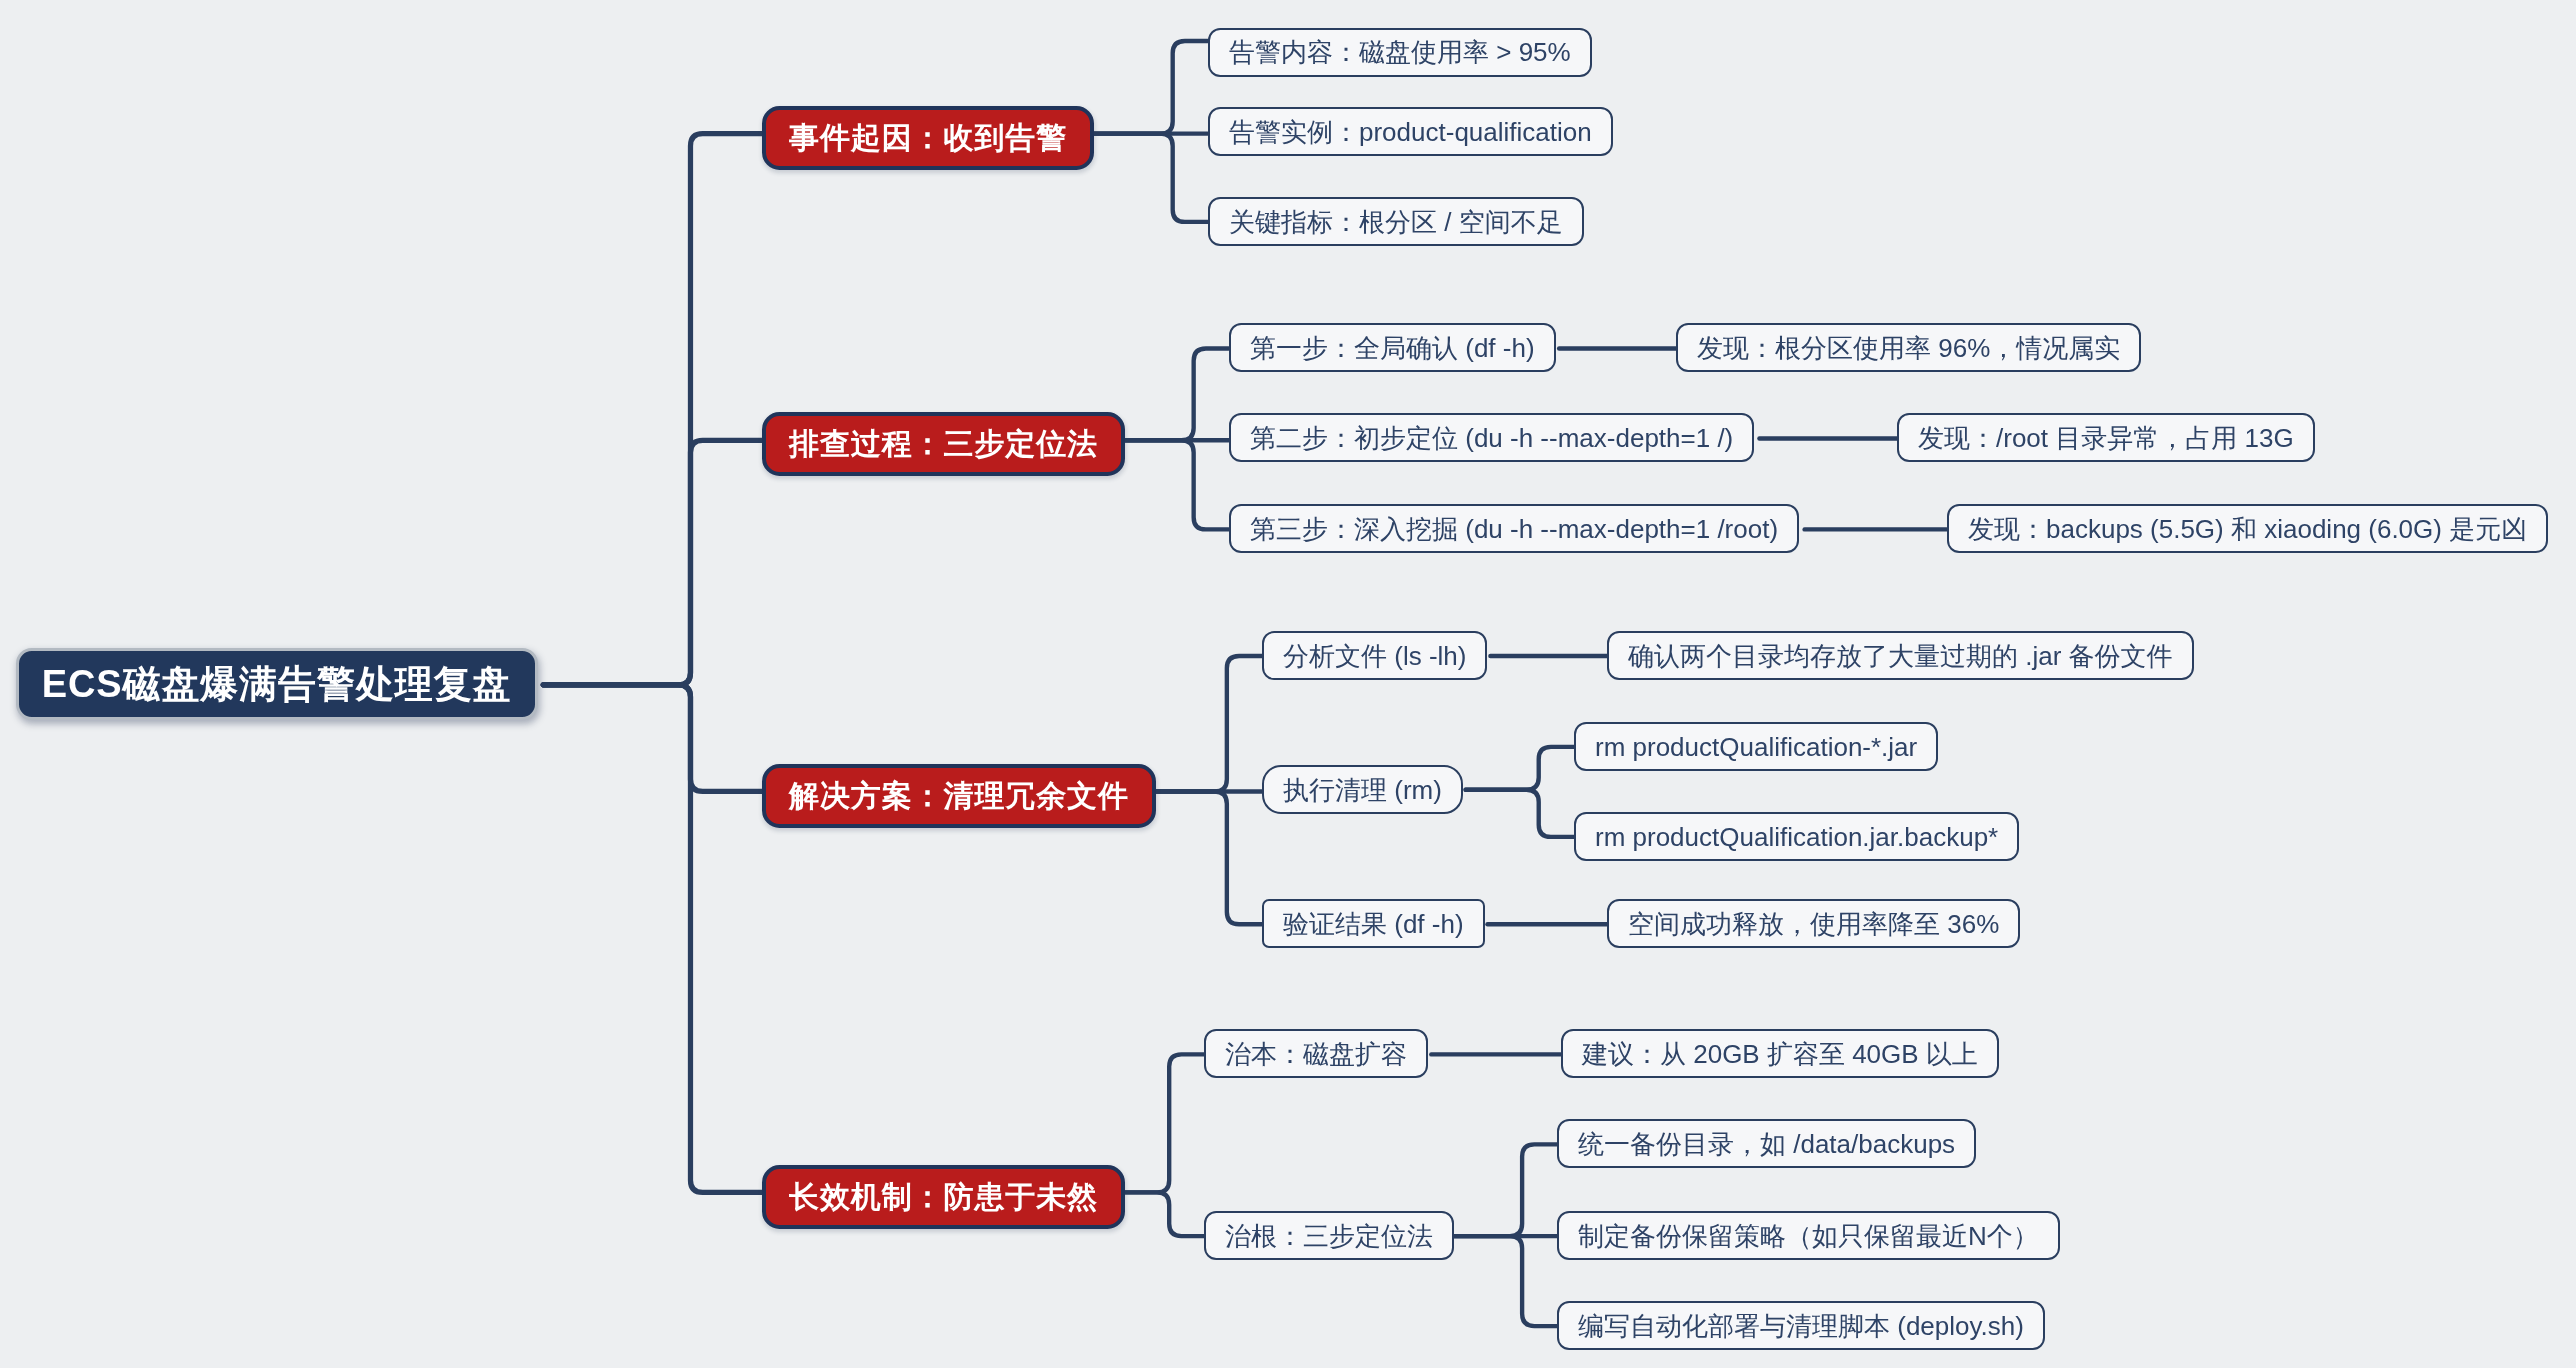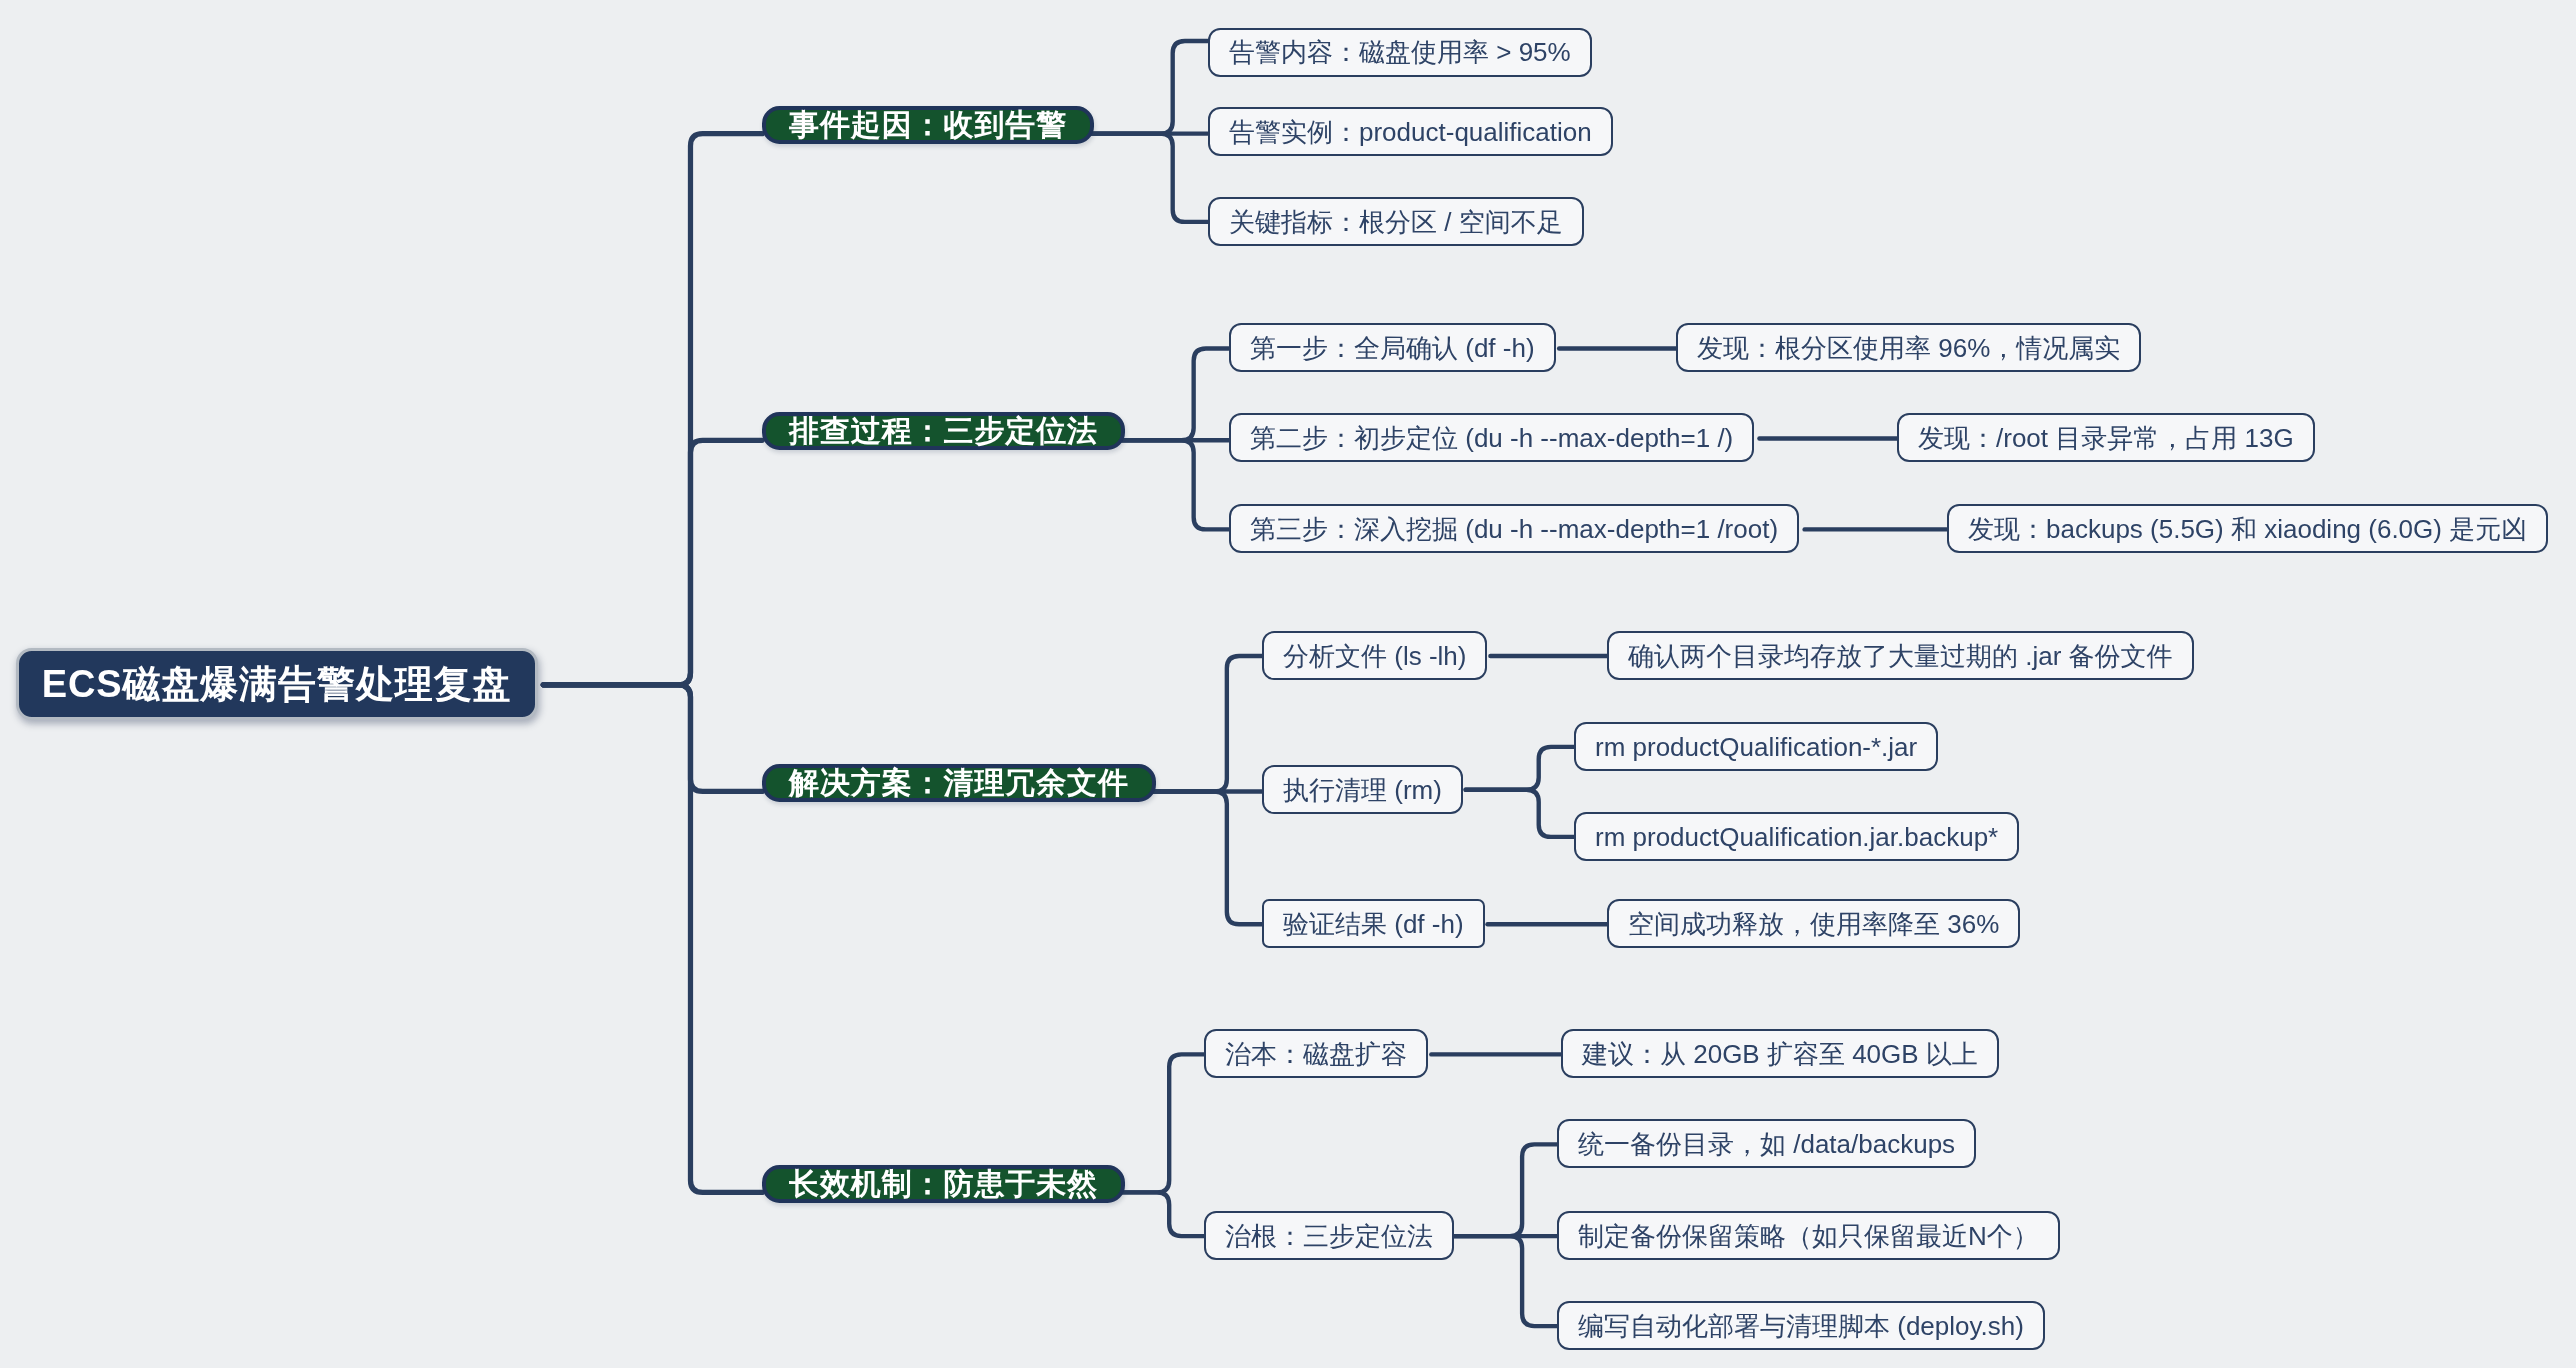--- a/index.html
+++ b/index.html
@@ -37,25 +37,25 @@
     color: #ffffff;
     border: 3.5px solid #b3bac2;
     border-radius: 15.7px;
     padding: 14px 23px;
     font-size: 38px;
     font-weight: bold;
     letter-spacing: 0.9px;
     box-shadow: 1.7px 3.5px 7px rgba(40, 55, 85, 0.35);
   }
   .node.branch {
-    background: #14532d;
+    background: #b91c1c;
     color: #ffffff;
     border: 4.4px solid #20345a;
     border-radius: 17.5px;
-    padding: 0 23px;
+    padding: 13px 23px;
     font-size: 30px;
     font-weight: bold;
     letter-spacing: 0.9px;
     box-shadow: 0.9px 2.6px 4.4px rgba(40, 55, 85, 0.18);
   }
   .node.leaf {
     background: #f6f7f9;
     color: #2e4366;
     border: 2.6px solid #2a3e5f;
     border-radius: 12.2px;
@@ -139,21 +139,21 @@
 
   <div class="node branch" id="b2" style="left:762px; top:764px;">
     <span>解决方案：清理冗余文件</span>
   </div>
   <div class="node leaf" id="b2c0" style="left:1262px; top:631px;">
     <span>分析文件 (ls -lh)</span>
   </div>
   <div class="node leaf" id="b2c0g0" style="left:1607px; top:631px;">
     <span>确认两个目录均存放了大量过期的 .jar 备份文件</span>
   </div>
-  <div class="node leaf" id="b2c1" style="left:1262px; top:765px;">
+  <div class="node leaf" id="b2c1" style="left:1262px; top:765px;border-radius:19px;">
     <span>执行清理 (rm)</span>
   </div>
   <div class="node leaf" id="b2c1g0" style="left:1574px; top:722px;">
     <span>rm productQualification-*.jar</span>
   </div>
   <div class="node leaf" id="b2c1g1" style="left:1574px; top:812px;">
     <span>rm productQualification.jar.backup*</span>
   </div>
   <div class="node leaf" id="b2c2" style="left:1262px; top:899px;border-radius:7px;">
     <span>验证结果 (df -h)</span>

